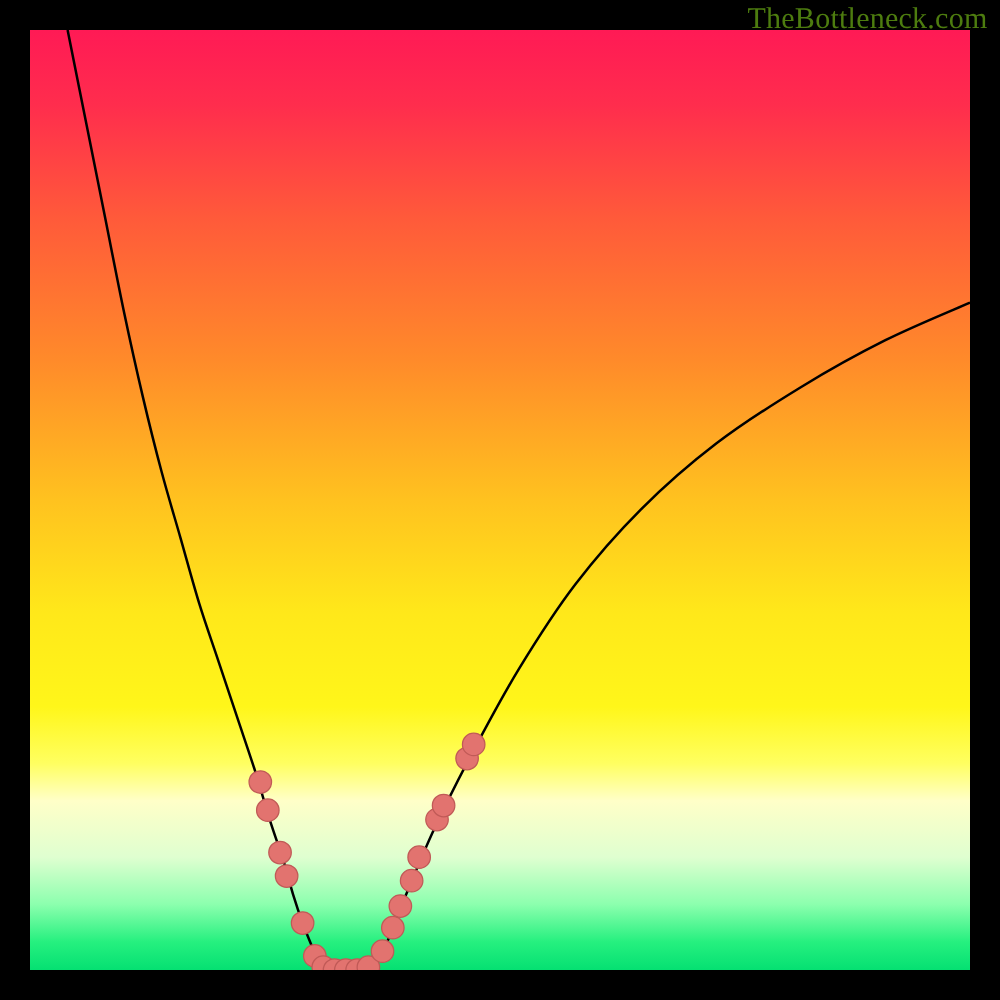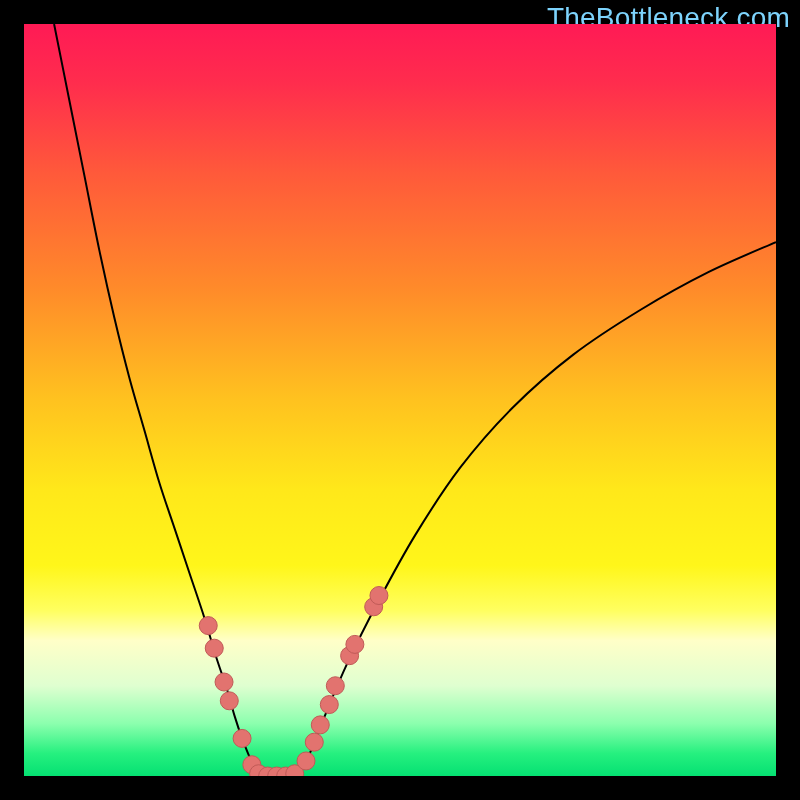--- a/index.html
+++ b/index.html
@@ -22,24 +22,24 @@
     position: absolute;
     left: 0;
     top: 0;
     width: 752px;
     height: 752px;
   }
   .attribution {
     position: absolute;
     top: 2px;
     right: 10px;
-    font-family: Liberation Sans, sans-serif;
-    font-size: 28px;
+    font-family: Liberation Serif, serif;
+    font-size: 24px;
     font-weight: 500;
-    color: #7dd3fc;
+    color: #4d7c0f;
     letter-spacing: 0.2px;
   }
   svg.curves {
     position: absolute;
     left: 24px;
     top: 24px;
     width: 752px;
     height: 752px;
   }
 </style>

